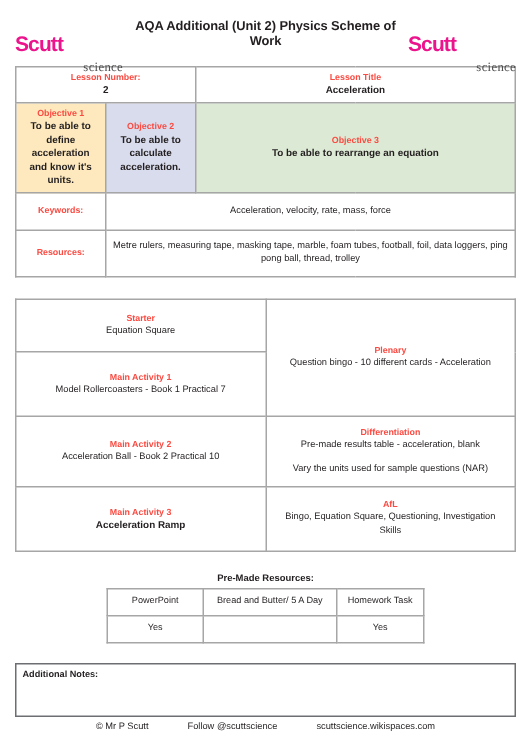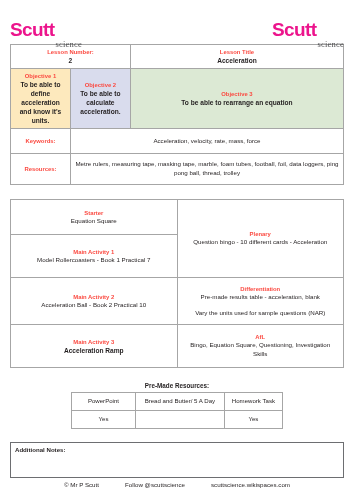--- a/index.html
+++ b/index.html
@@ -33,21 +33,21 @@
     box-sizing: border-box;
   }
   .logo {
     width: 72px;
     line-height: 1;
     text-align: left;
     flex: 0 0 auto;
   }
   .logo-main {
     display: block;
-    font-size: 19px;
+    font-size: 14px;
     font-weight: bold;
     color: #ec148c;
     letter-spacing: -0.6px;
     line-height: 19px;
     margin-top: 24px;
   }
   .logo-sub {
     display: block;
     font-size: 8.5px;
     color: #4d4d4f;
@@ -181,20 +181,21 @@
 </head>
 <body>
 
 <div class="page">
 
   <div class="header">
     <div class="logo">
       <span class="logo-main">Scutt</span>
       <span class="logo-sub">science</span>
     </div>
+    <div class="header-title">AQA Additional (Unit 2) Physics Scheme of Work</div>
     <div class="logo">
       <span class="logo-main">Scutt</span>
       <span class="logo-sub">science</span>
     </div>
   </div>
 
   <div class="top-wrap">
     <table class="tbl">
       <tbody>
           <tr>

